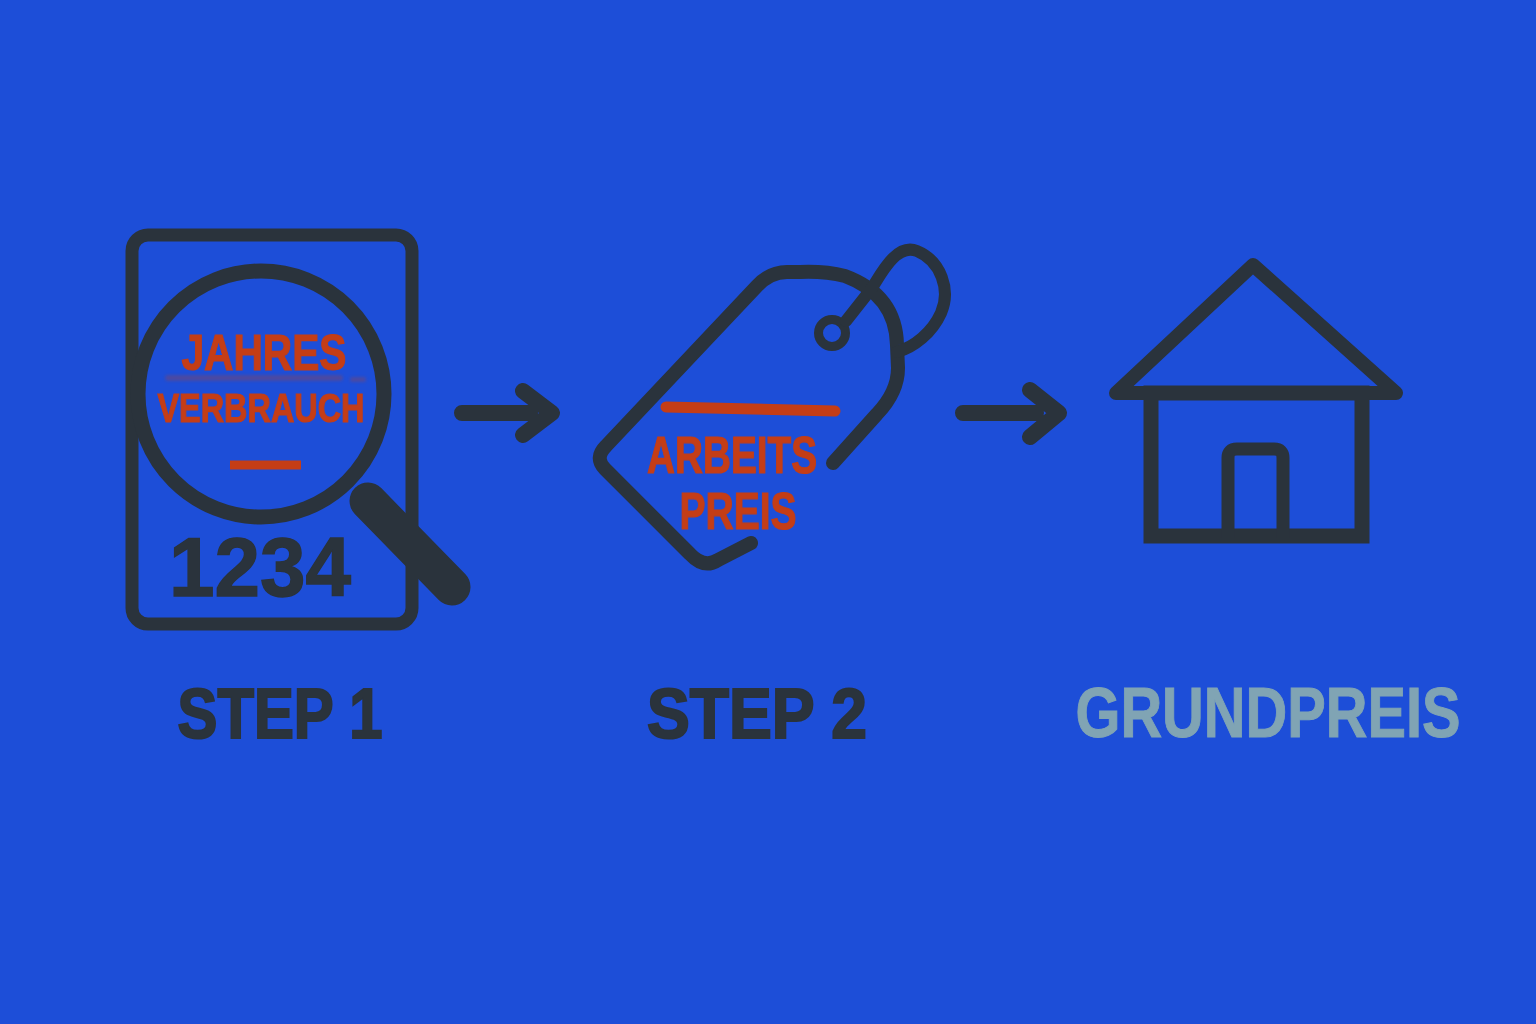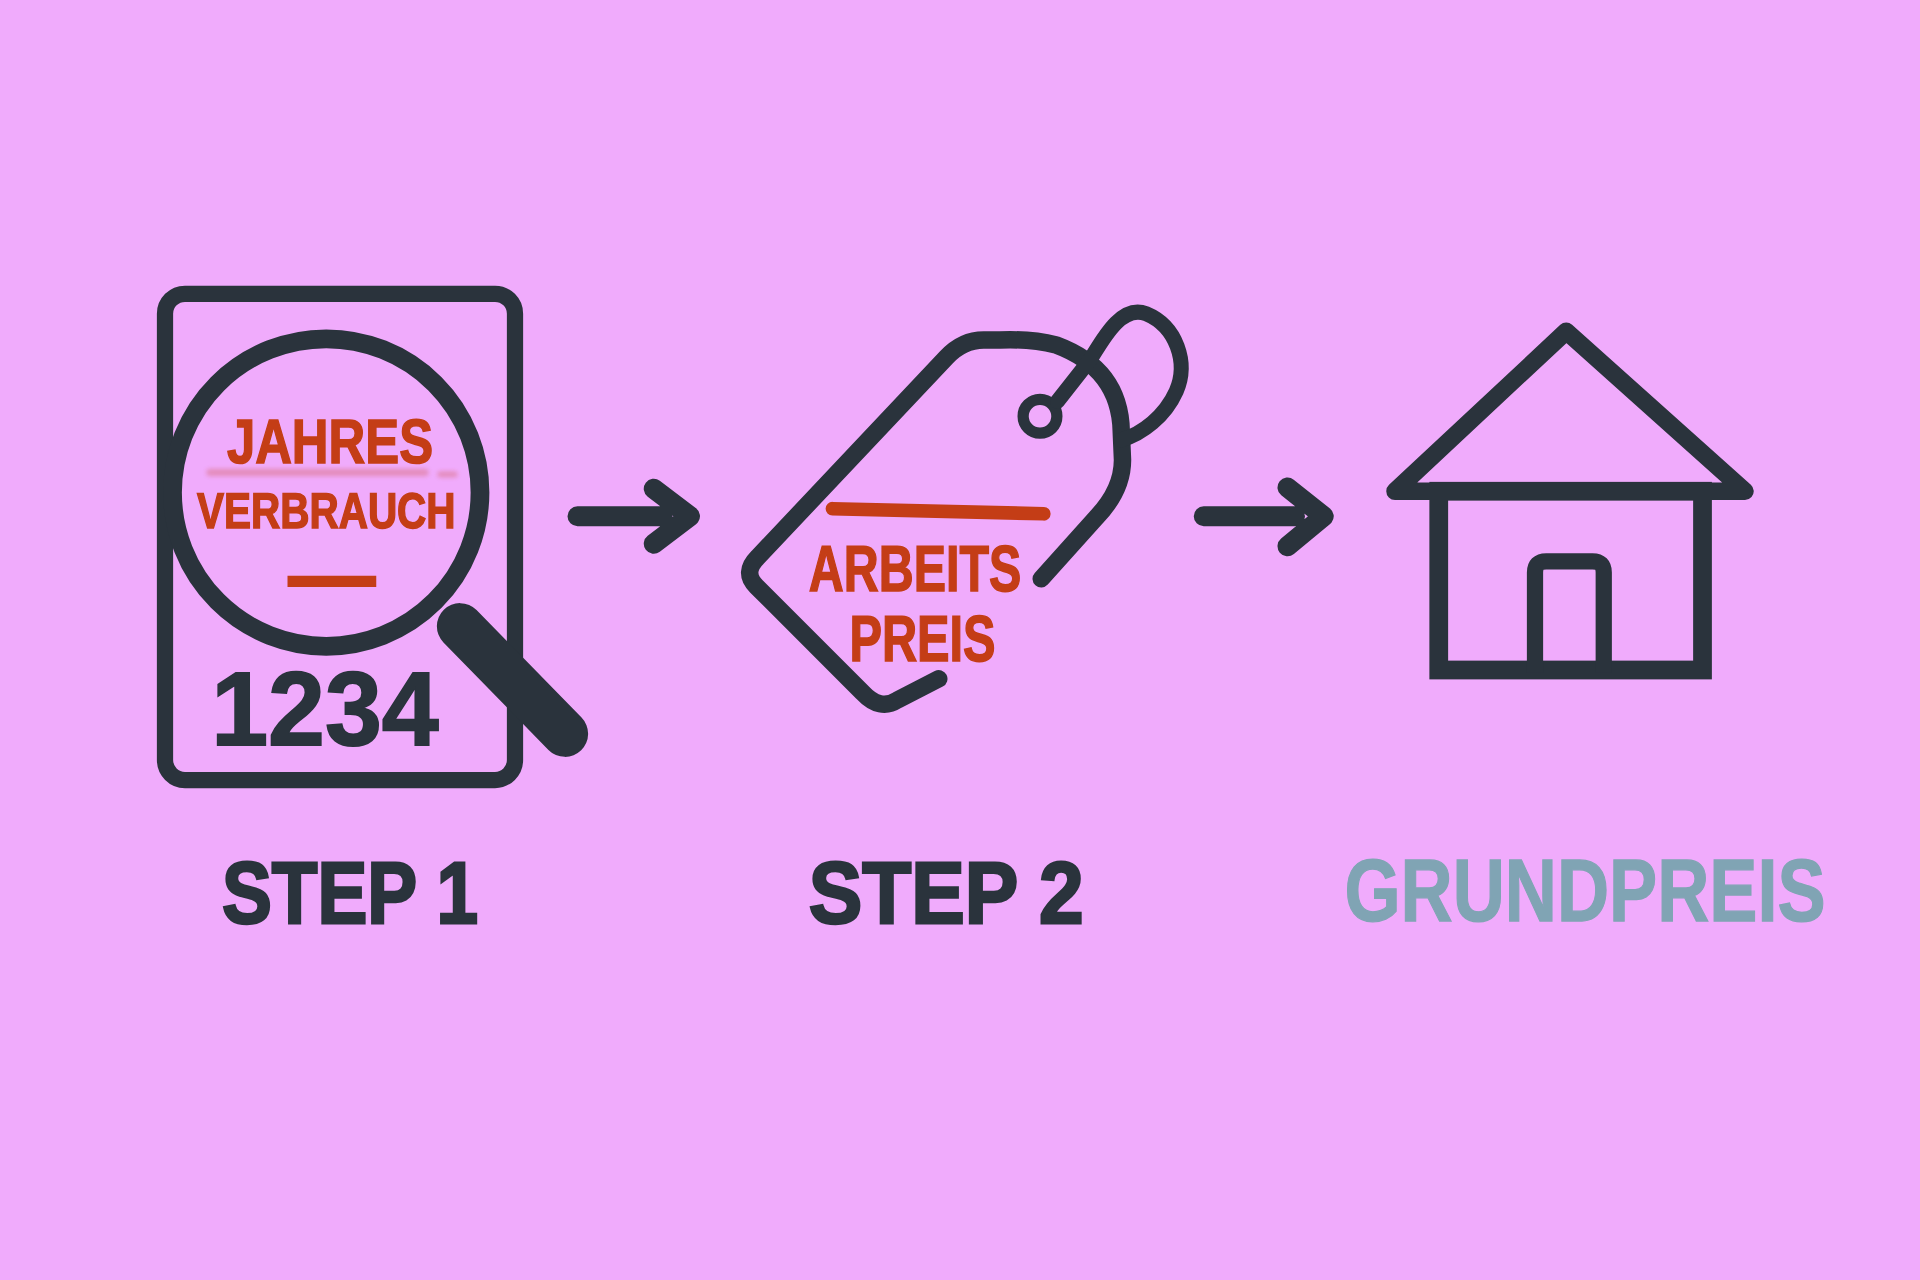--- a/index.html
+++ b/index.html
@@ -1,16 +1,16 @@
 <!DOCTYPE html>
 <html><head>
 <meta charset="utf-8">
 <style>
   html,body{margin:0;padding:0;background:#ffffff;}
-  .canvas{position:relative;width:1536px;height:1024px;background:#f0abfc;overflow:hidden;}
+  .canvas{position:relative;width:1536px;height:1024px;background:#1d4ed8;overflow:hidden;}
   svg{display:block;width:1536px;height:1024px;}
   text{font-family:"Liberation Sans","DejaVu Sans",sans-serif;font-weight:700;}
   .t-red{fill:#C43D16;stroke:#C43D16;stroke-width:1.2;paint-order:stroke;}
   .t-ink{fill:#2A333C;stroke:#2A333C;stroke-width:1.4;paint-order:stroke;}
   .t-label{fill:#2A333C;stroke:#2A333C;stroke-width:2.2;paint-order:stroke;}
   .t-result{fill:#80A4B4;stroke:#80A4B4;stroke-width:1;paint-order:stroke;}
   .ink-stroke{stroke:#2A333C;fill:none;}
 </style>
 </head>
 <body>

